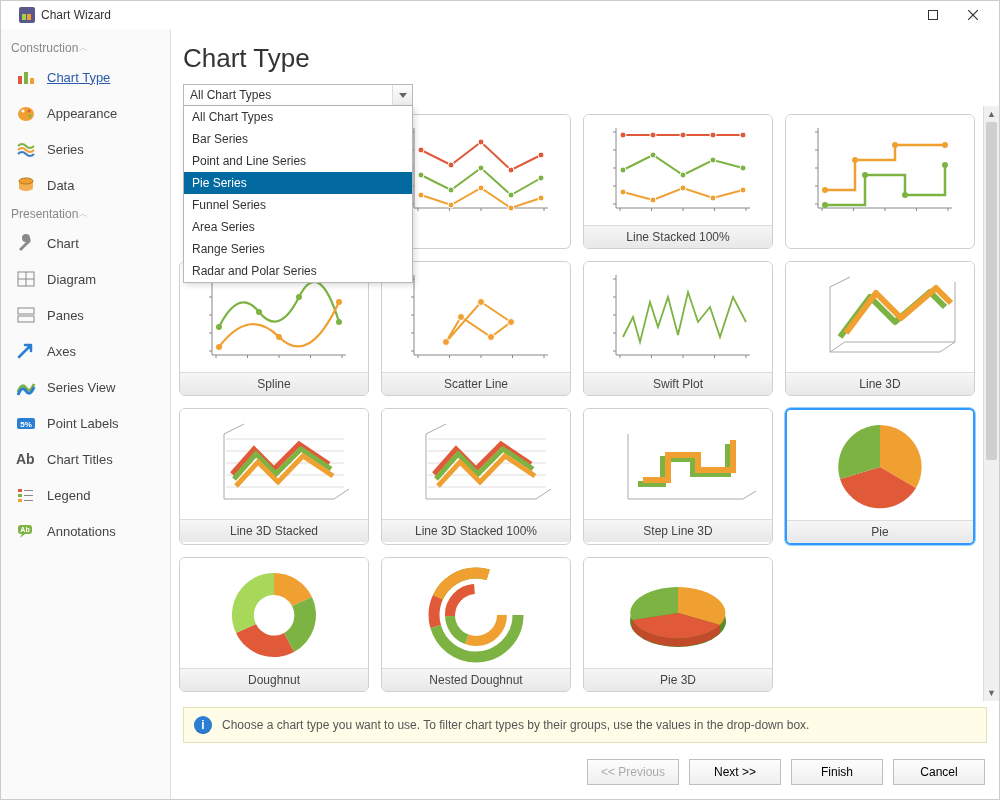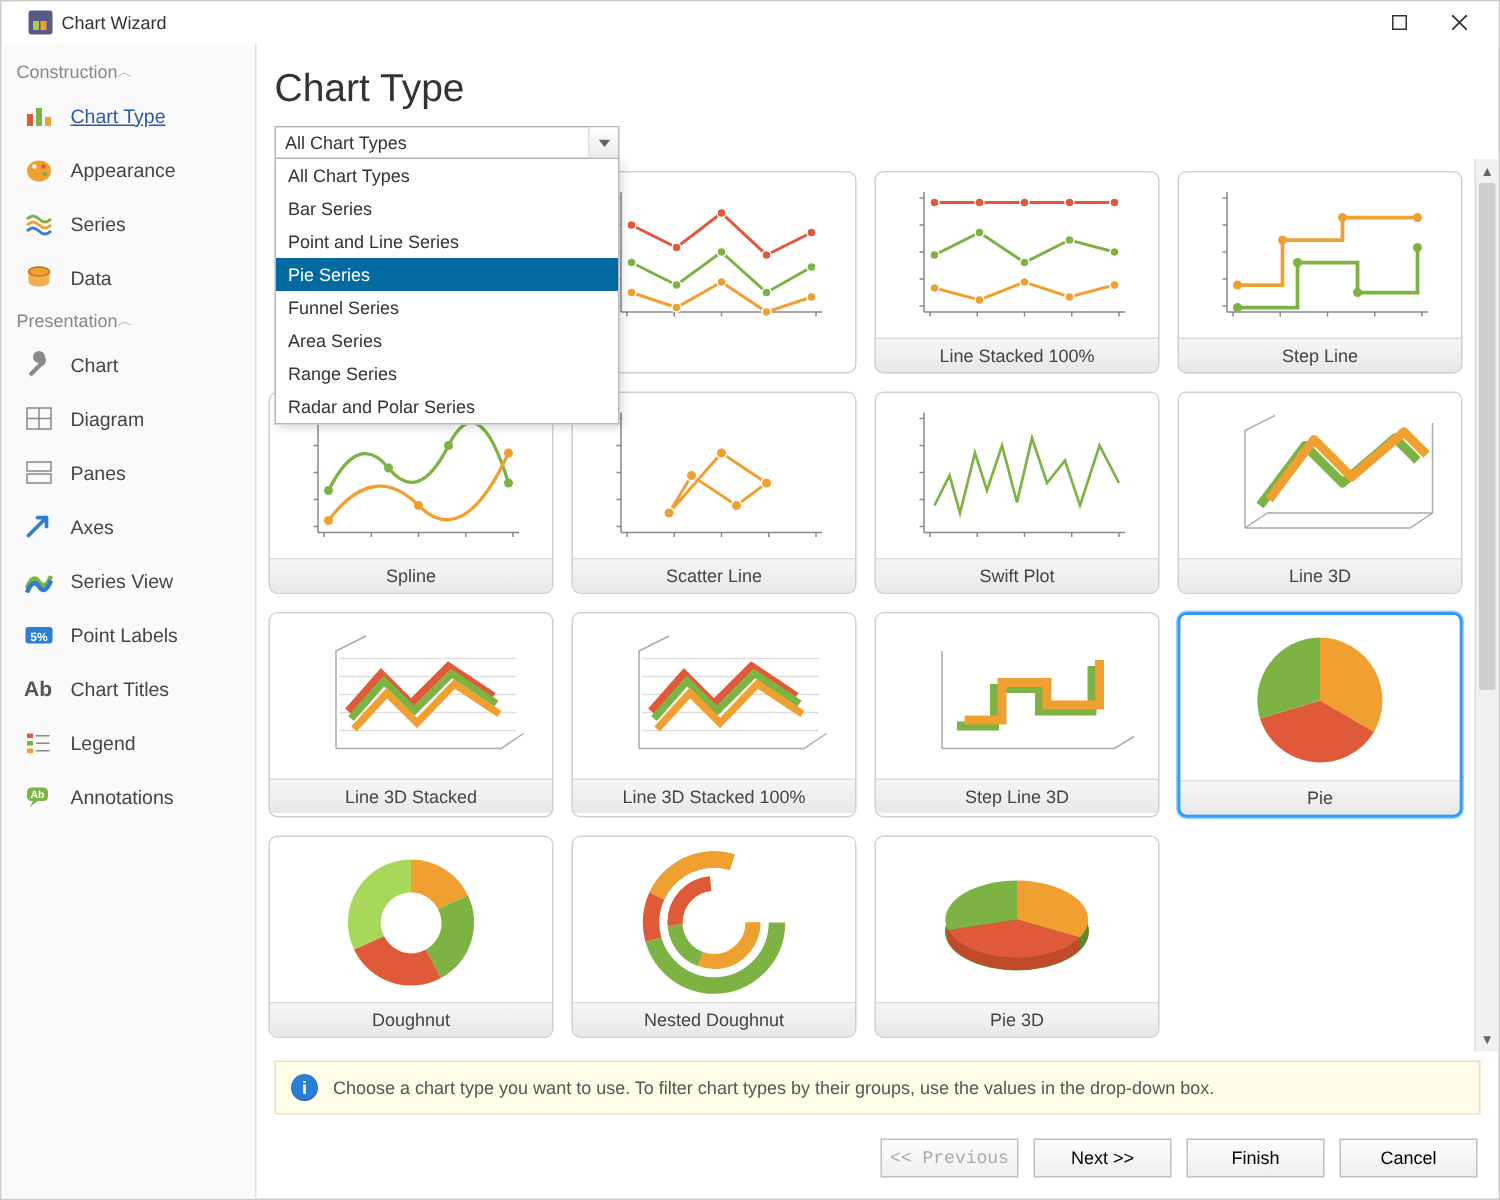--- a/index.html
+++ b/index.html
@@ -33,21 +33,21 @@
 .thumb { height:110px; background:#fff; display:flex; align-items:center; justify-content:center; padding:6px; }
 .caption { background: linear-gradient(#f6f6f6,#e8e8e8); border-top:1px solid #dcdcdc; text-align:center; padding:4px 2px; font-size:12px; color:#444; }
 .vscroll { width:16px; background:#f0f0f0; border-left:1px solid #ddd; position:relative; }
 .vscroll .arrow-up, .vscroll .arrow-down { height:16px; display:flex; align-items:center; justify-content:center; font-size:9px; color:#666; cursor:pointer; }
 .vscroll .track { position:absolute; top:16px; bottom:16px; left:0; right:0; }
 .vscroll .thumb-s { position:absolute; left:2px; right:2px; top:0; height:60%; background:#cfcfcf; border-radius:2px; }
 .hint { margin:6px 12px; background:#fffde8; border:1px solid #e6e2b8; padding:8px 10px; display:flex; align-items:center; gap:10px; font-size:12px; color:#555; }
 .hint .info-icon { width:18px; height:18px; border-radius:50%; background:#2a7fd4; color:#fff; display:flex; align-items:center; justify-content:center; font-weight:bold; font-size:12px; box-shadow:inset 0 -1px 0 rgba(0,0,0,0.2); }
 .footer { display:flex; justify-content:flex-end; gap:10px; padding:10px 14px 14px 14px; }
 .btn { min-width:92px; height:26px; border:1px solid #bfbfbf; background:linear-gradient(#fdfdfd,#efefef); font-size:12px; cursor:pointer; }
-.btn:disabled { color:#aaa; cursor:default;font-family:Liberation Mono, monospace; }
+.btn:disabled { color:#aaa; cursor:default; }
 svg { display:block; }
 </style>
 </head>
 <body>
 
 <div class="window">
 
   <div class="titlebar">
     <div class="app-icon"></div>
     <div class="title">Chart Wizard</div>
@@ -326,21 +326,20 @@
                     <circle cx="55" cy="40" r="3" fill="#f0a030"></circle>
                     <circle cx="95" cy="25" r="3" fill="#f0a030"></circle>
                     <circle cx="145" cy="25" r="3" fill="#f0a030"></circle>
                     <path d="M25 85 H65 V55 H105 V75 H145 V45" fill="none" stroke="#7cb342" stroke-width="2.5"></path>
                     <circle cx="25" cy="85" r="3" fill="#7cb342"></circle>
                     <circle cx="65" cy="55" r="3" fill="#7cb342"></circle>
                     <circle cx="105" cy="75" r="3" fill="#7cb342"></circle>
                     <circle cx="145" cy="45" r="3" fill="#7cb342"></circle>
                   </svg>
                 </div>
-                <div class="caption">Step Line</div>
               </div>
               <div class="chart-card">
                 <div class="thumb">
                   <svg width="160" height="100" viewBox="0 0 160 100">
                     <line x1="18" y1="8" x2="18" y2="88" stroke="#888"></line>
                     <line x1="18" y1="88" x2="152" y2="88" stroke="#888"></line>
                     <line x1="15" y1="12" x2="18" y2="12" stroke="#888"></line>
                     <line x1="15" y1="30" x2="18" y2="30" stroke="#888"></line>
                     <line x1="15" y1="48" x2="18" y2="48" stroke="#888"></line>
                     <line x1="15" y1="66" x2="18" y2="66" stroke="#888"></line>

